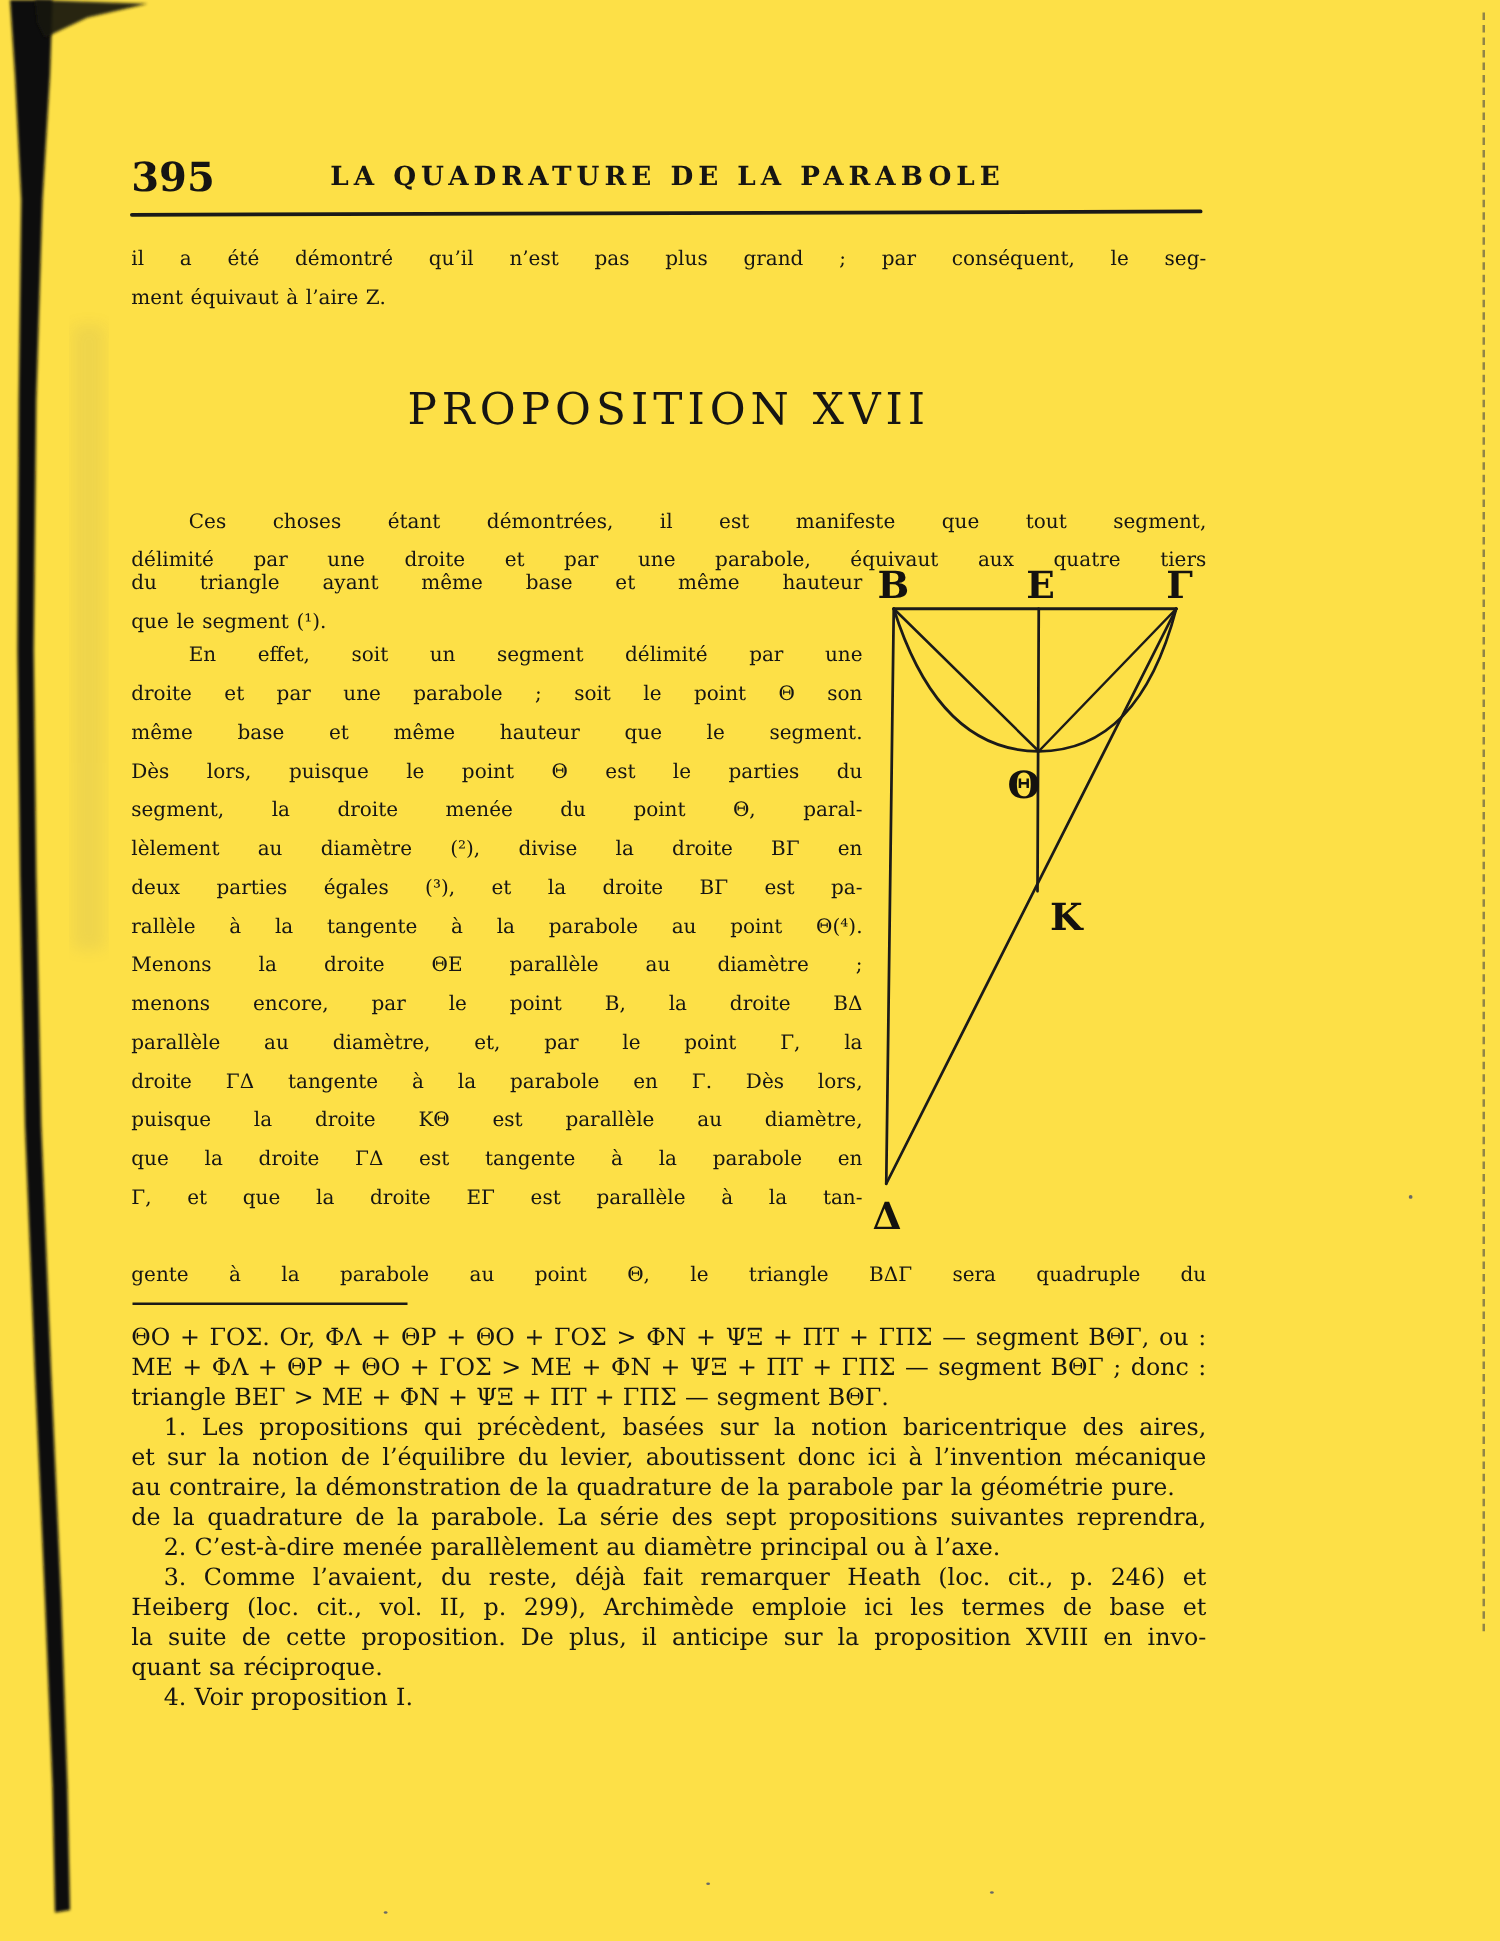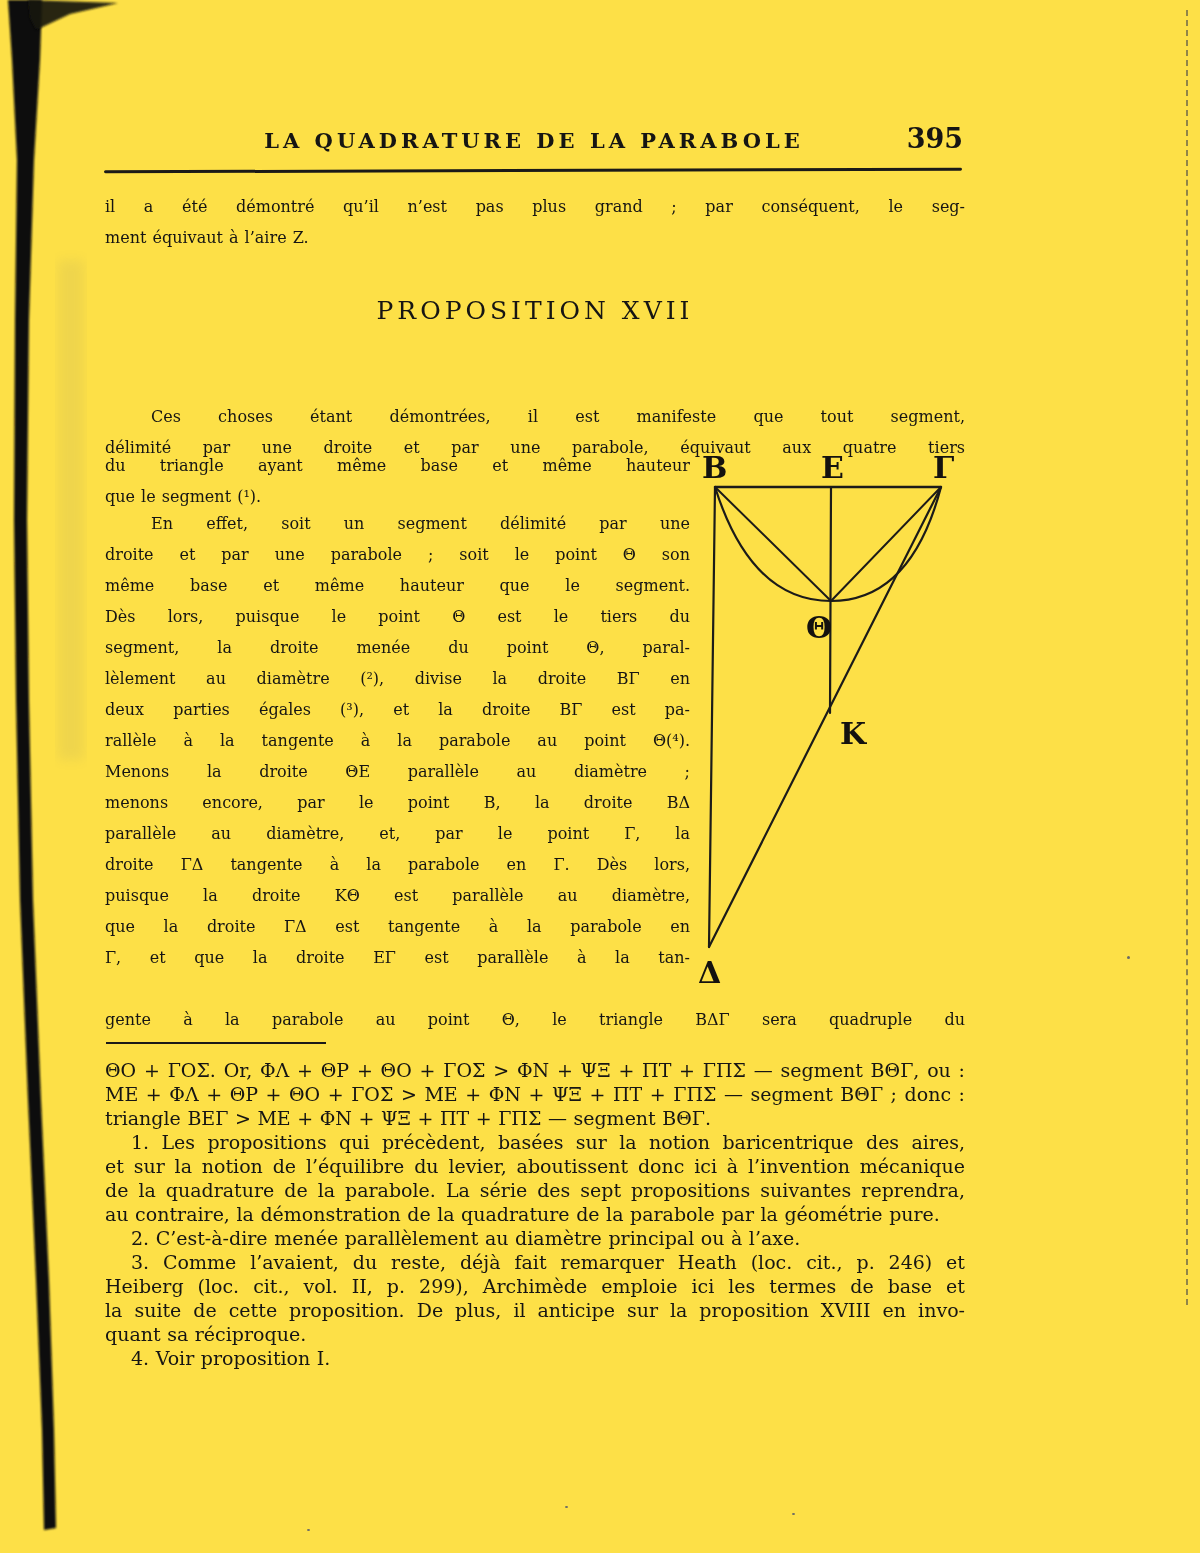--- a/index.html
+++ b/index.html
@@ -22,43 +22,43 @@
   .speck { position:absolute; background:#6a6a66; border-radius:50%; }
 
   
   .running-head {
     position:absolute; left:105px; top:128px; width:858px;
     text-align:center; font-size:21px; font-weight:bold;
     letter-spacing:4px; white-space:nowrap;
   }
   .page-number {
     position:absolute; left:105px; top:123px; width:858px;
-    text-align:right; font-size:27px; font-weight:bold;
+    font-size:32px; font-weight:bold;
   }
   .head-rule {
     position:absolute; left:104px; top:169px; width:858px; height:3px;
     background:#1b1a18; transform:rotate(-0.18deg); border-radius:2px;
   }
 
   
   .tblock { position:absolute; left:105px; }
   .w-wide   { width:860px; }
   .w-narrow { width:585px; }
   .bl {
     height:31px; line-height:31px; font-size:16px;
     overflow:hidden; white-space:normal;
     word-spacing:1px;
   }
   .jl { text-align:justify; }
   .jl::after { content:""; display:inline-block; width:100%; height:0; }
   .indent { text-indent:46px; }
 
   .section-heading {
-    position:absolute; left:105px; top:296px; width:860px;
-    text-align:center; font-size:25px; letter-spacing:4px;
+    position:absolute; left:105px; top:308px; width:860px;
+    text-align:center; font-size:35px; letter-spacing:4px;
     white-space:nowrap;
   }
 
   
   .fn-rule {
     position:absolute; left:106px; top:1042px; width:220px; height:2px;
     background:#1b1a18;
   }
   .fnl {
     height:24px; line-height:24px; font-size:19px;
@@ -122,21 +122,21 @@
 
   <div class="tblock w-narrow" style="top:450px">
     <div class="bl jl">du triangle ayant même base et même hauteur</div>
     <div class="bl">que le segment (¹).</div>
   </div>
 
   <div class="tblock w-narrow" style="top:508px">
     <div class="bl jl indent">En effet, soit un segment délimité par une</div>
     <div class="bl jl">droite et par une parabole ; soit le point Θ son</div>
     <div class="bl jl">même base et même hauteur que le segment.</div>
-    <div class="bl jl">Dès lors, puisque le point Θ est le tiers du</div>
+    <div class="bl jl">Dès lors, puisque le point Θ est le parties du</div>
     <div class="bl jl">segment, la droite menée du point Θ, paral-</div>
     <div class="bl jl">lèlement au diamètre (²), divise la droite ΒΓ en</div>
     <div class="bl jl">deux parties égales (³), et la droite ΒΓ est pa-</div>
     <div class="bl jl">rallèle à la tangente à la parabole au point Θ(⁴).</div>
     <div class="bl jl">Menons la droite ΘΕ parallèle au diamètre ;</div>
     <div class="bl jl">menons encore, par le point B, la droite ΒΔ</div>
     <div class="bl jl">parallèle au diamètre, et, par le point Γ, la</div>
     <div class="bl jl">droite ΓΔ tangente à la parabole en Γ. Dès lors,</div>
     <div class="bl jl">puisque la droite ΚΘ est parallèle au diamètre,</div>
     <div class="bl jl">que la droite ΓΔ est tangente à la parabole en</div>
@@ -171,22 +171,22 @@
   </svg>
 
   <div class="fn-rule"></div>
 
   <div class="tblock w-wide" style="top:1058px">
     <div class="fnl jl">ΘΟ + ΓΟΣ.  Or,  ΦΛ + ΘΡ + ΘΟ + ΓΟΣ &gt; ΦΝ + ΨΞ + ΠΤ + ΓΠΣ — segment  ΒΘΓ,  ou :</div>
     <div class="fnl jl">ΜΕ + ΦΛ + ΘΡ + ΘΟ + ΓΟΣ &gt; ΜΕ + ΦΝ + ΨΞ + ΠΤ + ΓΠΣ — segment ΒΘΓ ;  donc :</div>
     <div class="fnl">triangle ΒΕΓ &gt; ΜΕ + ΦΝ + ΨΞ + ΠΤ + ΓΠΣ — segment ΒΘΓ.</div>
     <div class="fnl jl fn-indent">1.  Les propositions qui précèdent, basées sur la notion baricentrique des aires,</div>
     <div class="fnl jl">et sur la notion de l’équilibre du levier, aboutissent donc ici à l’invention mécanique</div>
+    <div class="fnl">au contraire, la démonstration de la quadrature de la parabole par la géométrie pure.</div>
     <div class="fnl jl">de la quadrature de la parabole. La série des sept propositions suivantes reprendra,</div>
-    <div class="fnl">au contraire, la démonstration de la quadrature de la parabole par la géométrie pure.</div>
     <div class="fnl fn-indent">2.  C’est-à-dire menée parallèlement au diamètre principal ou à l’axe.</div>
     <div class="fnl jl fn-indent">3.  Comme l’avaient, du reste, déjà fait remarquer Heath (loc. cit., p. 246) et</div>
     <div class="fnl jl">Heiberg (loc. cit., vol. II, p. 299), Archimède emploie ici les termes de base et</div>
     <div class="fnl jl">la suite de cette proposition. De plus, il anticipe sur la proposition XVIII en invo-</div>
     <div class="fnl">quant sa réciproque.</div>
     <div class="fnl fn-indent">4.  Voir proposition I.</div>
   </div>
 
 </div>
 

